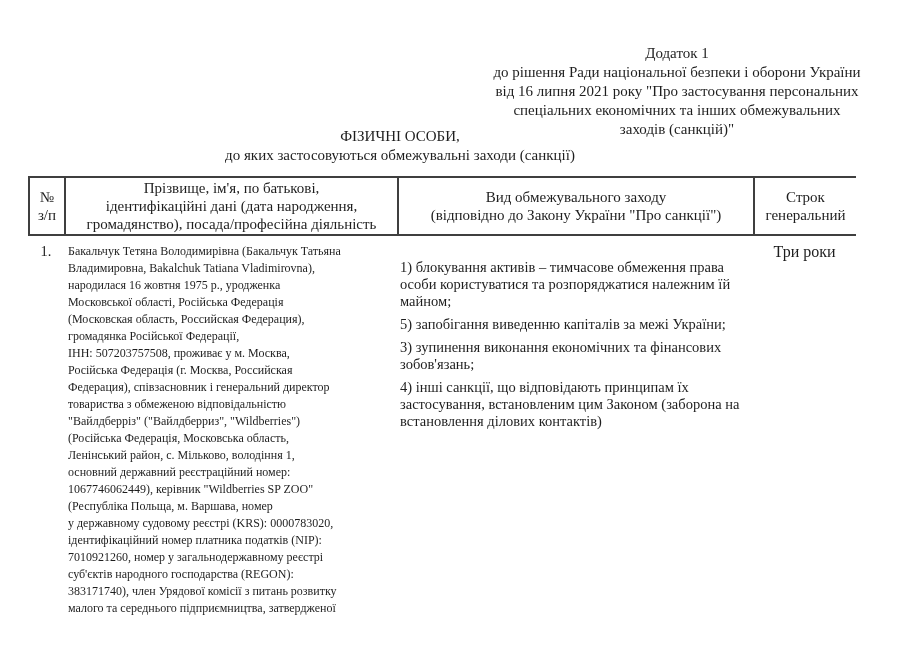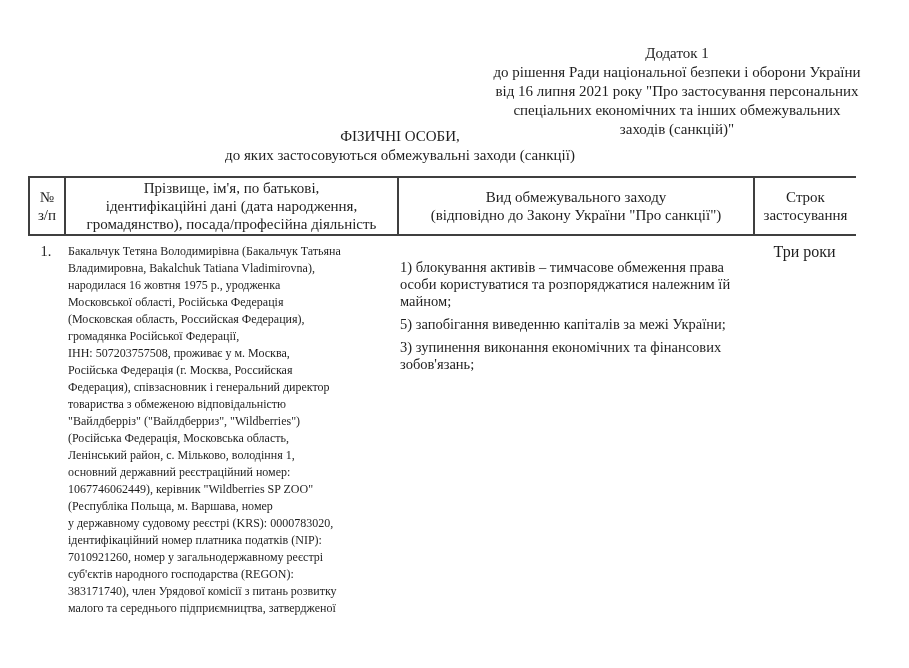--- a/index.html
+++ b/index.html
@@ -108,21 +108,21 @@
 
     <div class="thead">
       <div class="th c1">№
 з/п</div>
       <div class="th c2">Прізвище, ім'я, по батькові,
 ідентифікаційні дані (дата народження,
 громадянство), посада/професійна діяльність</div>
       <div class="th c3">Вид обмежувального заходу
 (відповідно до Закону України "Про санкції")</div>
       <div class="th c4">Строк
-застосування</div>
+генеральний</div>
     </div>
 
     <div class="tbody-row">
       <div class="td c1">1.</div>
       <div class="td c2">Бакальчук Тетяна Володимирівна (Бакальчук Татьяна
 Владимировна, Bakalchuk Tatiana Vladimirovna),
 народилася 16 жовтня 1975 р., уродженка
 Московської області, Російська Федерація
 (Московская область, Российская Федерация),
 громадянка Російської Федерації,
@@ -139,19 +139,20 @@
 у державному судовому реєстрі (KRS): 0000783020,
 ідентифікаційний номер платника податків (NIP):
 7010921260, номер у загальнодержавному реєстрі
 суб'єктів народного господарства (REGON):
 383171740), член Урядової комісії з питань розвитку
 малого та середнього підприємництва, затвердженої</div>
       <div class="td c3">
         <p>1) блокування активів – тимчасове обмеження права особи користуватися та розпоряджатися належним їй майном;</p>
         <p>5) запобігання виведенню капіталів за межі України;</p>
         <p>3) зупинення виконання економічних та фінансових зобов'язань;</p>
+        <p>4) інші санкції, що відповідають принципам їх застосування, встановленим цим Законом (заборона на встановлення ділових контактів)</p>
       </div>
       <div class="td c4">Три роки</div>
     </div>
 
   </div>
 
 </div>
 
 </body></html>

